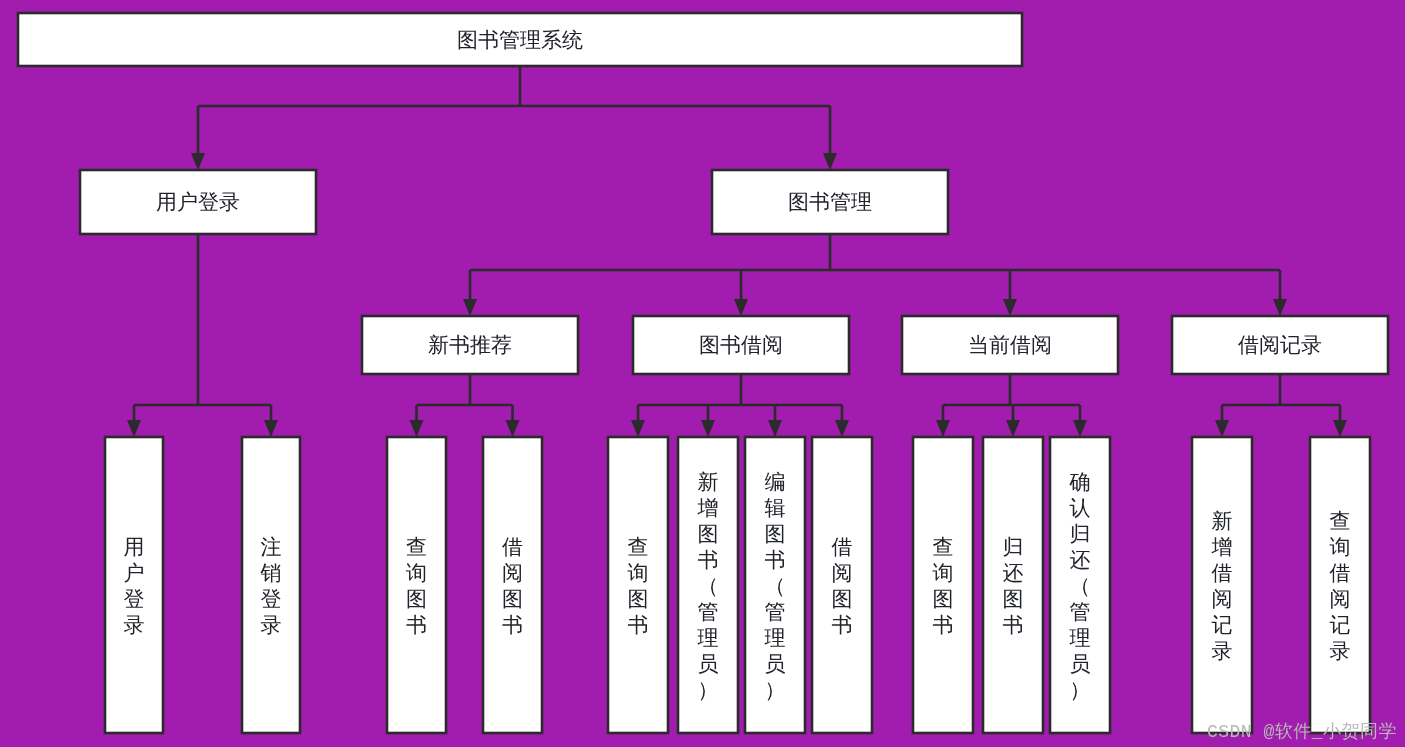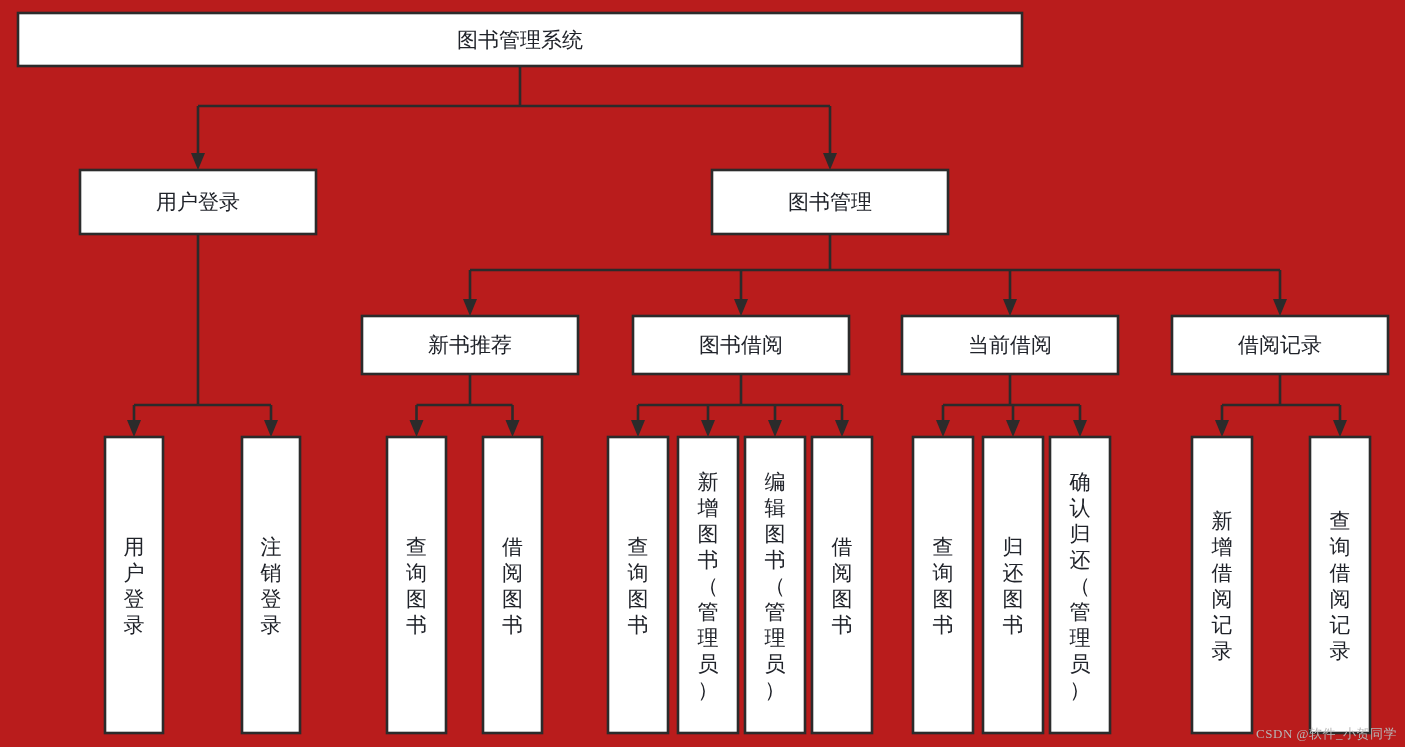--- a/index.html
+++ b/index.html
@@ -10,21 +10,21 @@
   body {
     width: 1405px;
     height: 747px;
     font-family: "DejaVu Sans", "Liberation Sans", sans-serif;
     overflow: hidden;
   }
   #canvas {
     position: relative;
     width: 1405px;
     height: 747px;
-    background: #b91c1c;
+    background: #a21caf;
   }
   svg#diagram {
     position: absolute;
     left: 0;
     top: 0;
     width: 1405px;
     height: 747px;
   }
   .node-rect {
     fill: #ffffff;
@@ -51,22 +51,22 @@
   .node-label-v {
     font-family: "DejaVu Sans", "Liberation Sans", sans-serif;
     font-size: 21px;
     fill: #20232a;
     text-anchor: middle;
   }
   .watermark {
     position: absolute;
     right: 8px;
     bottom: 4px;
-    font-family: Liberation Serif, serif;
-    font-size: 13px;
+    font-family: Liberation Mono, monospace;
+    font-size: 18px;
     color: #b7b7b7;
     white-space: nowrap;
     letter-spacing: 0.5px;
   }
 </style>
 </head>
 <body>
 
 <div id="canvas">
   <svg id="diagram" viewBox="0 0 1405 747">

